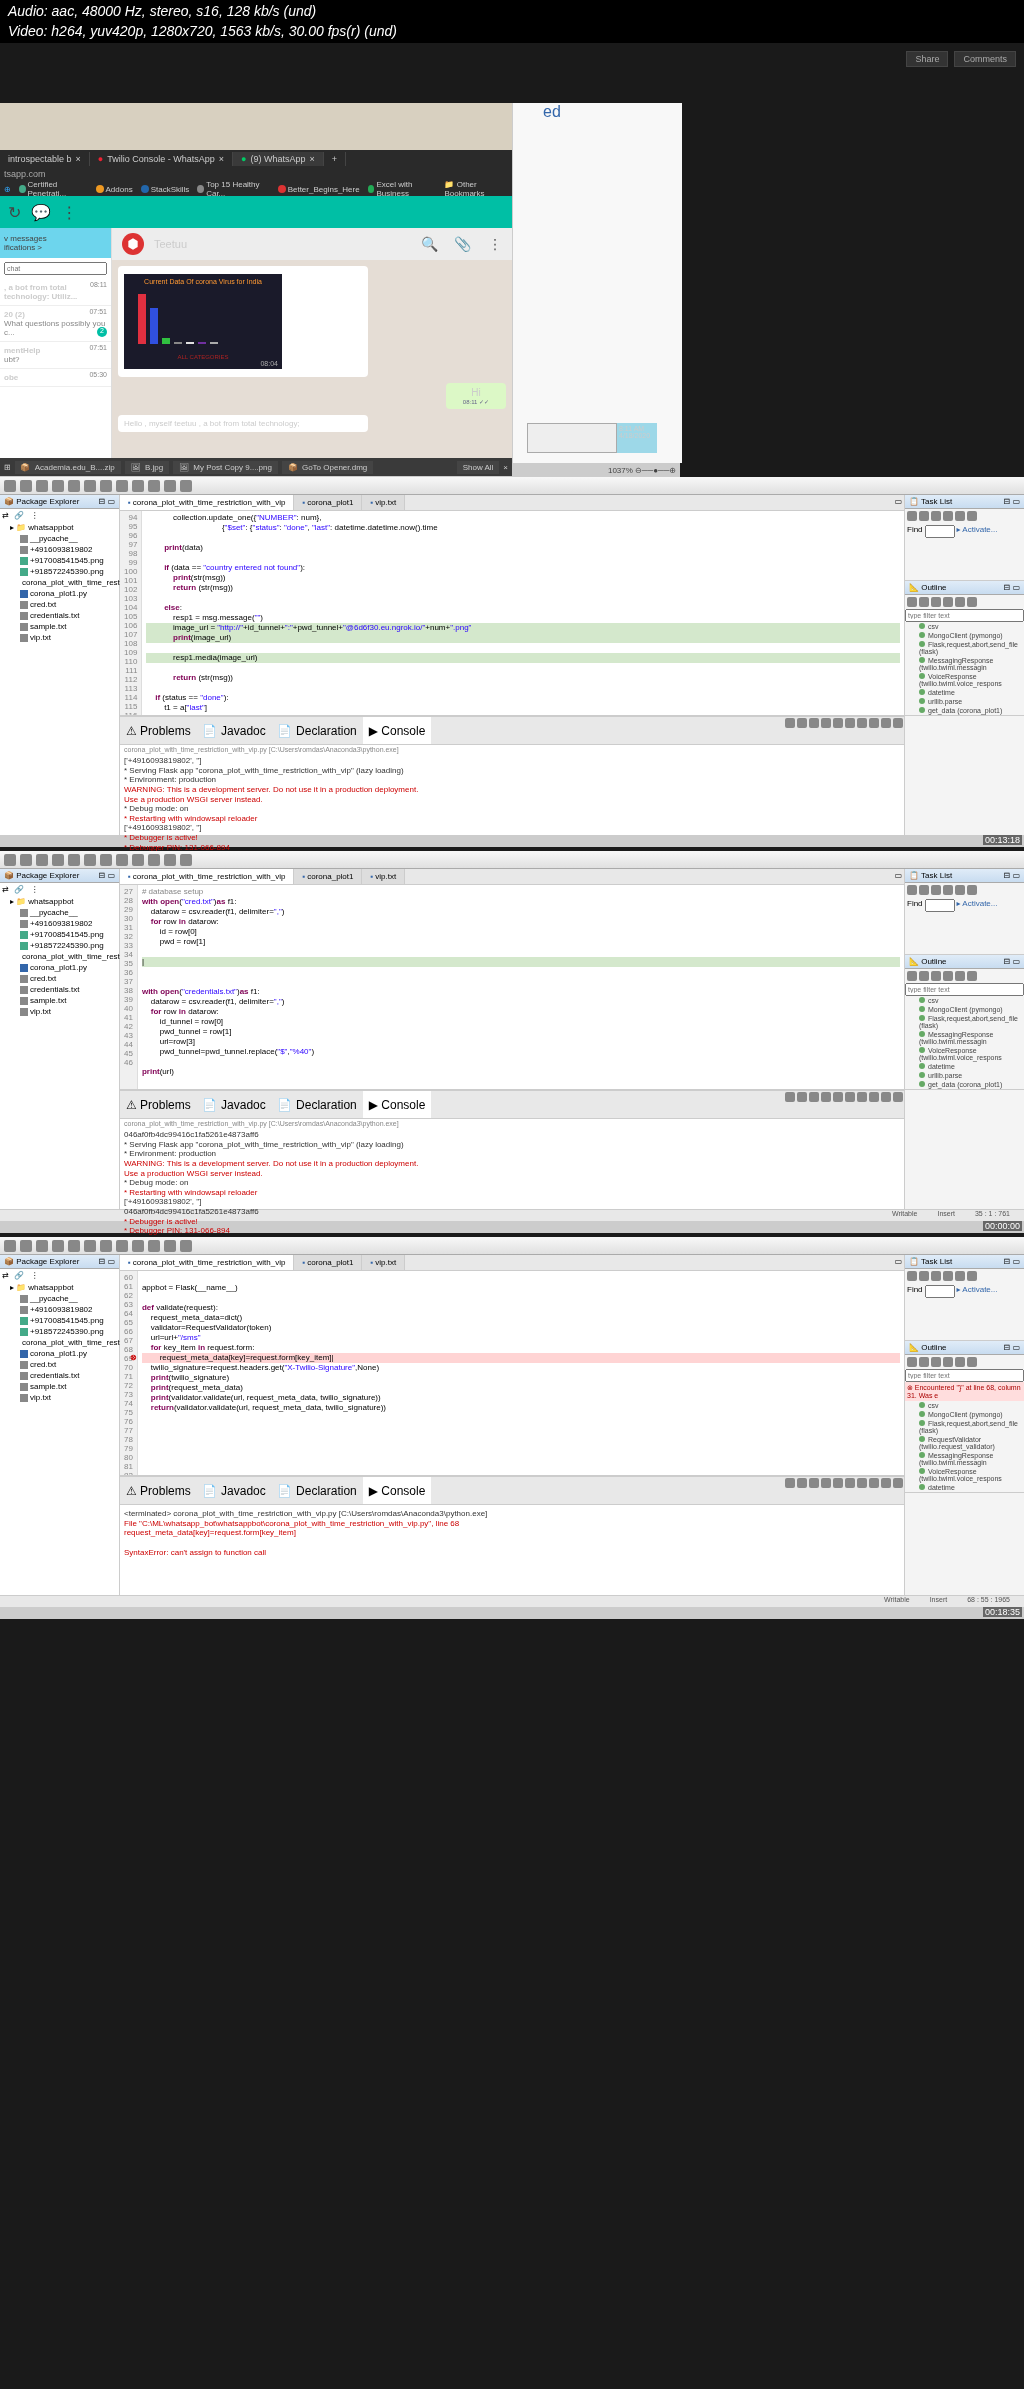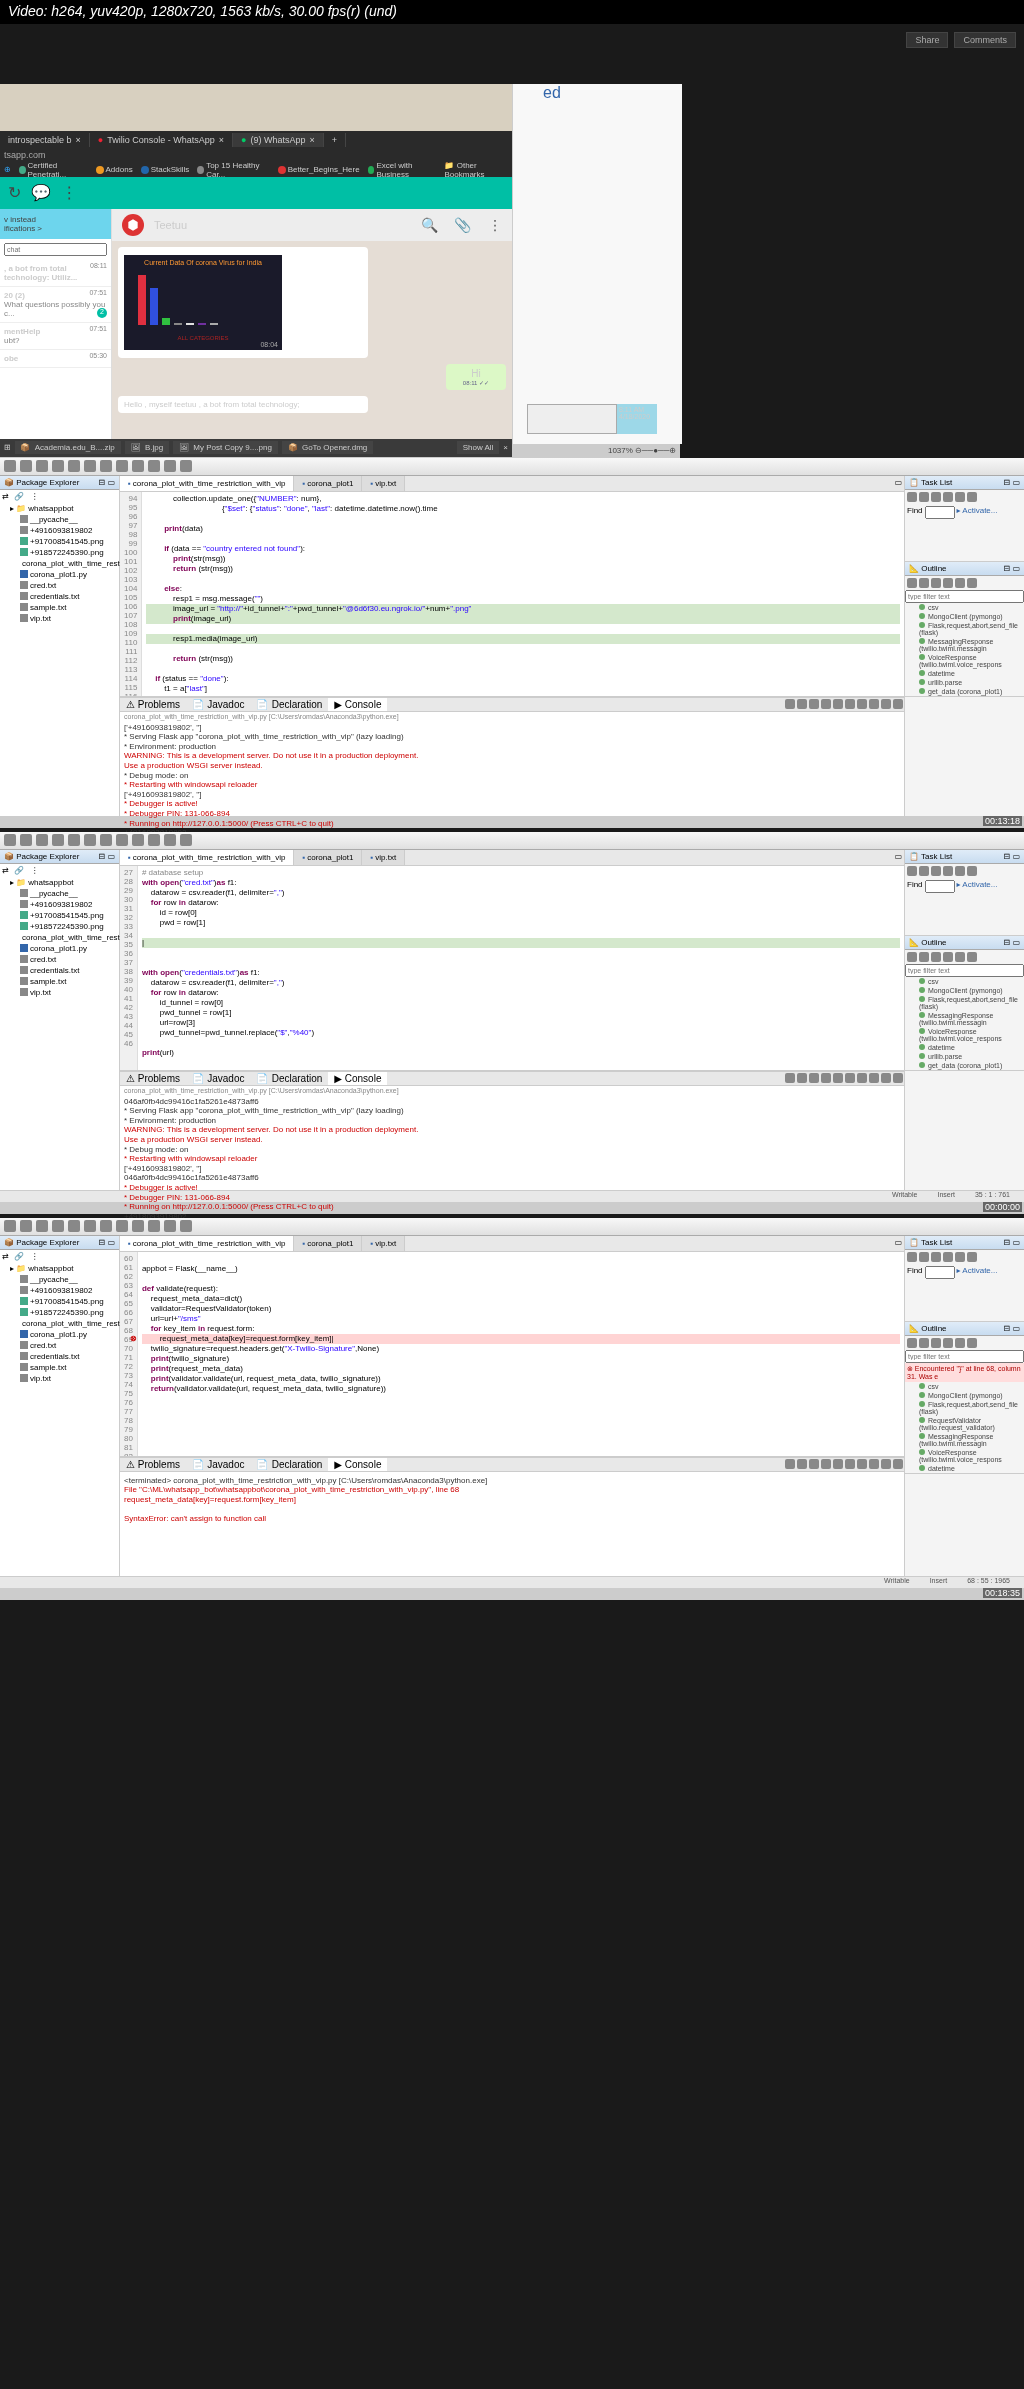--- a/index.html
+++ b/index.html
@@ -66,21 +66,21 @@
 .code-area { flex: 1; display: flex; background: #fff; overflow: hidden; }
 .line-numbers { background: #f0f0f0; color: #888; font-size: 8px; padding: 2px 4px; text-align: right; border-right: 1px solid #ddd; }
 .code-lines { font-size: 8px; padding: 2px 4px; line-height: 1.25; flex: 1; white-space: pre; }
 .code-lines .kw { color: #7f0055; font-weight: bold; }
 .code-lines .str { color: #2a00ff; }
 .code-lines .com { color: #888; }
 .hl { background: #d4e8cc; }
 .hl-err { background: #ffd4d4; }
 
 .console-area { height: 120px; background: #fff; border-top: 2px solid #ccc; font-size: 8px; }
-.console-tabs { background: #e8e8e8; height: 14px; display: flex; font-size: 10px; border-bottom: 1px solid #ccc; }
+.console-tabs { background: #e8e8e8; height: 28px; display: flex; font-size: 12px; border-bottom: 1px solid #ccc; }
 .console-tab { padding: 1px 6px; display: flex; align-items: center; gap: 2px; }
 .console-tab.active { background: #fff; }
 .console-out { padding: 2px 4px; font-family: Consolas, monospace; line-height: 1.2; }
 .console-out .red { color: #c00; }
 .console-out .info { color: #333; }
 
 .right-views { width: 120px; background: #f4f4f4; border-left: 1px solid #ccc; font-size: 8px; }
 .view-panel { border-bottom: 1px solid #ccc; }
 .view-head { background: linear-gradient(#e0ecf8, #c8dcf0); padding: 2px 4px; display: flex; gap: 2px; border-bottom: 1px solid #aaa; }
 .find-input { display: flex; padding: 2px; gap: 2px; }
@@ -92,20 +92,21 @@
 .eclipse-status { background: #e8e8e8; height: 12px; font-size: 7px; display: flex; padding: 0 4px; color: #555; border-top: 1px solid #ccc; }
 .eclipse-status span { padding: 0 10px; }
 
 .timestamp { position: absolute; right: 2px; bottom: 2px; color: #fff; font-size: 9px; background: rgba(0,0,0,0.5); padding: 0 2px; }
 .err-marker { color: #c00; font-weight: bold; }
 </style>
 </head>
 <body>
 
 <div class="header-info">
+  <div>Audio: aac, 48000 Hz, stereo, s16, 128 kb/s (und)</div>
   <div>Video: h264, yuv420p, 1280x720, 1563 kb/s, 30.00 fps(r) (und)</div>
 </div>
 
 <div class="content">
 
 <div style="position:relative;">
 <div class="browser-top" style="height:420px; position:relative;">
   <div class="browser-actions">
     <div class="browser-btn">Share</div>
     <div class="browser-btn">Comments</div>
@@ -161,21 +162,21 @@
 
     <div class="wa-header">
       <span style="color:#444;">↻</span>
       <span style="color:#444;">💬</span>
       <span style="color:#444;">⋮</span>
     </div>
 
     <div class="whatsapp">
       <div class="wa-sidebar">
         <div class="wa-side-head">
-          <div>v instead</div>
+          <div>v messages</div>
           <div>ifications &gt;</div>
         </div>
         <div style="padding:4px;"><input class="filter-inp" placeholder="chat" style=""></div>
         <div id="wa-chats">
                 <div class="wa-chat-item">
                   <div style="font-weight:bold;">, a bot from total technology: Utiliz...</div>
                   <span class="wa-chat-time">08:11</span>
                 </div>
                 <div class="wa-chat-item">
                   <div style="font-weight:bold;">20 (2)</div>

